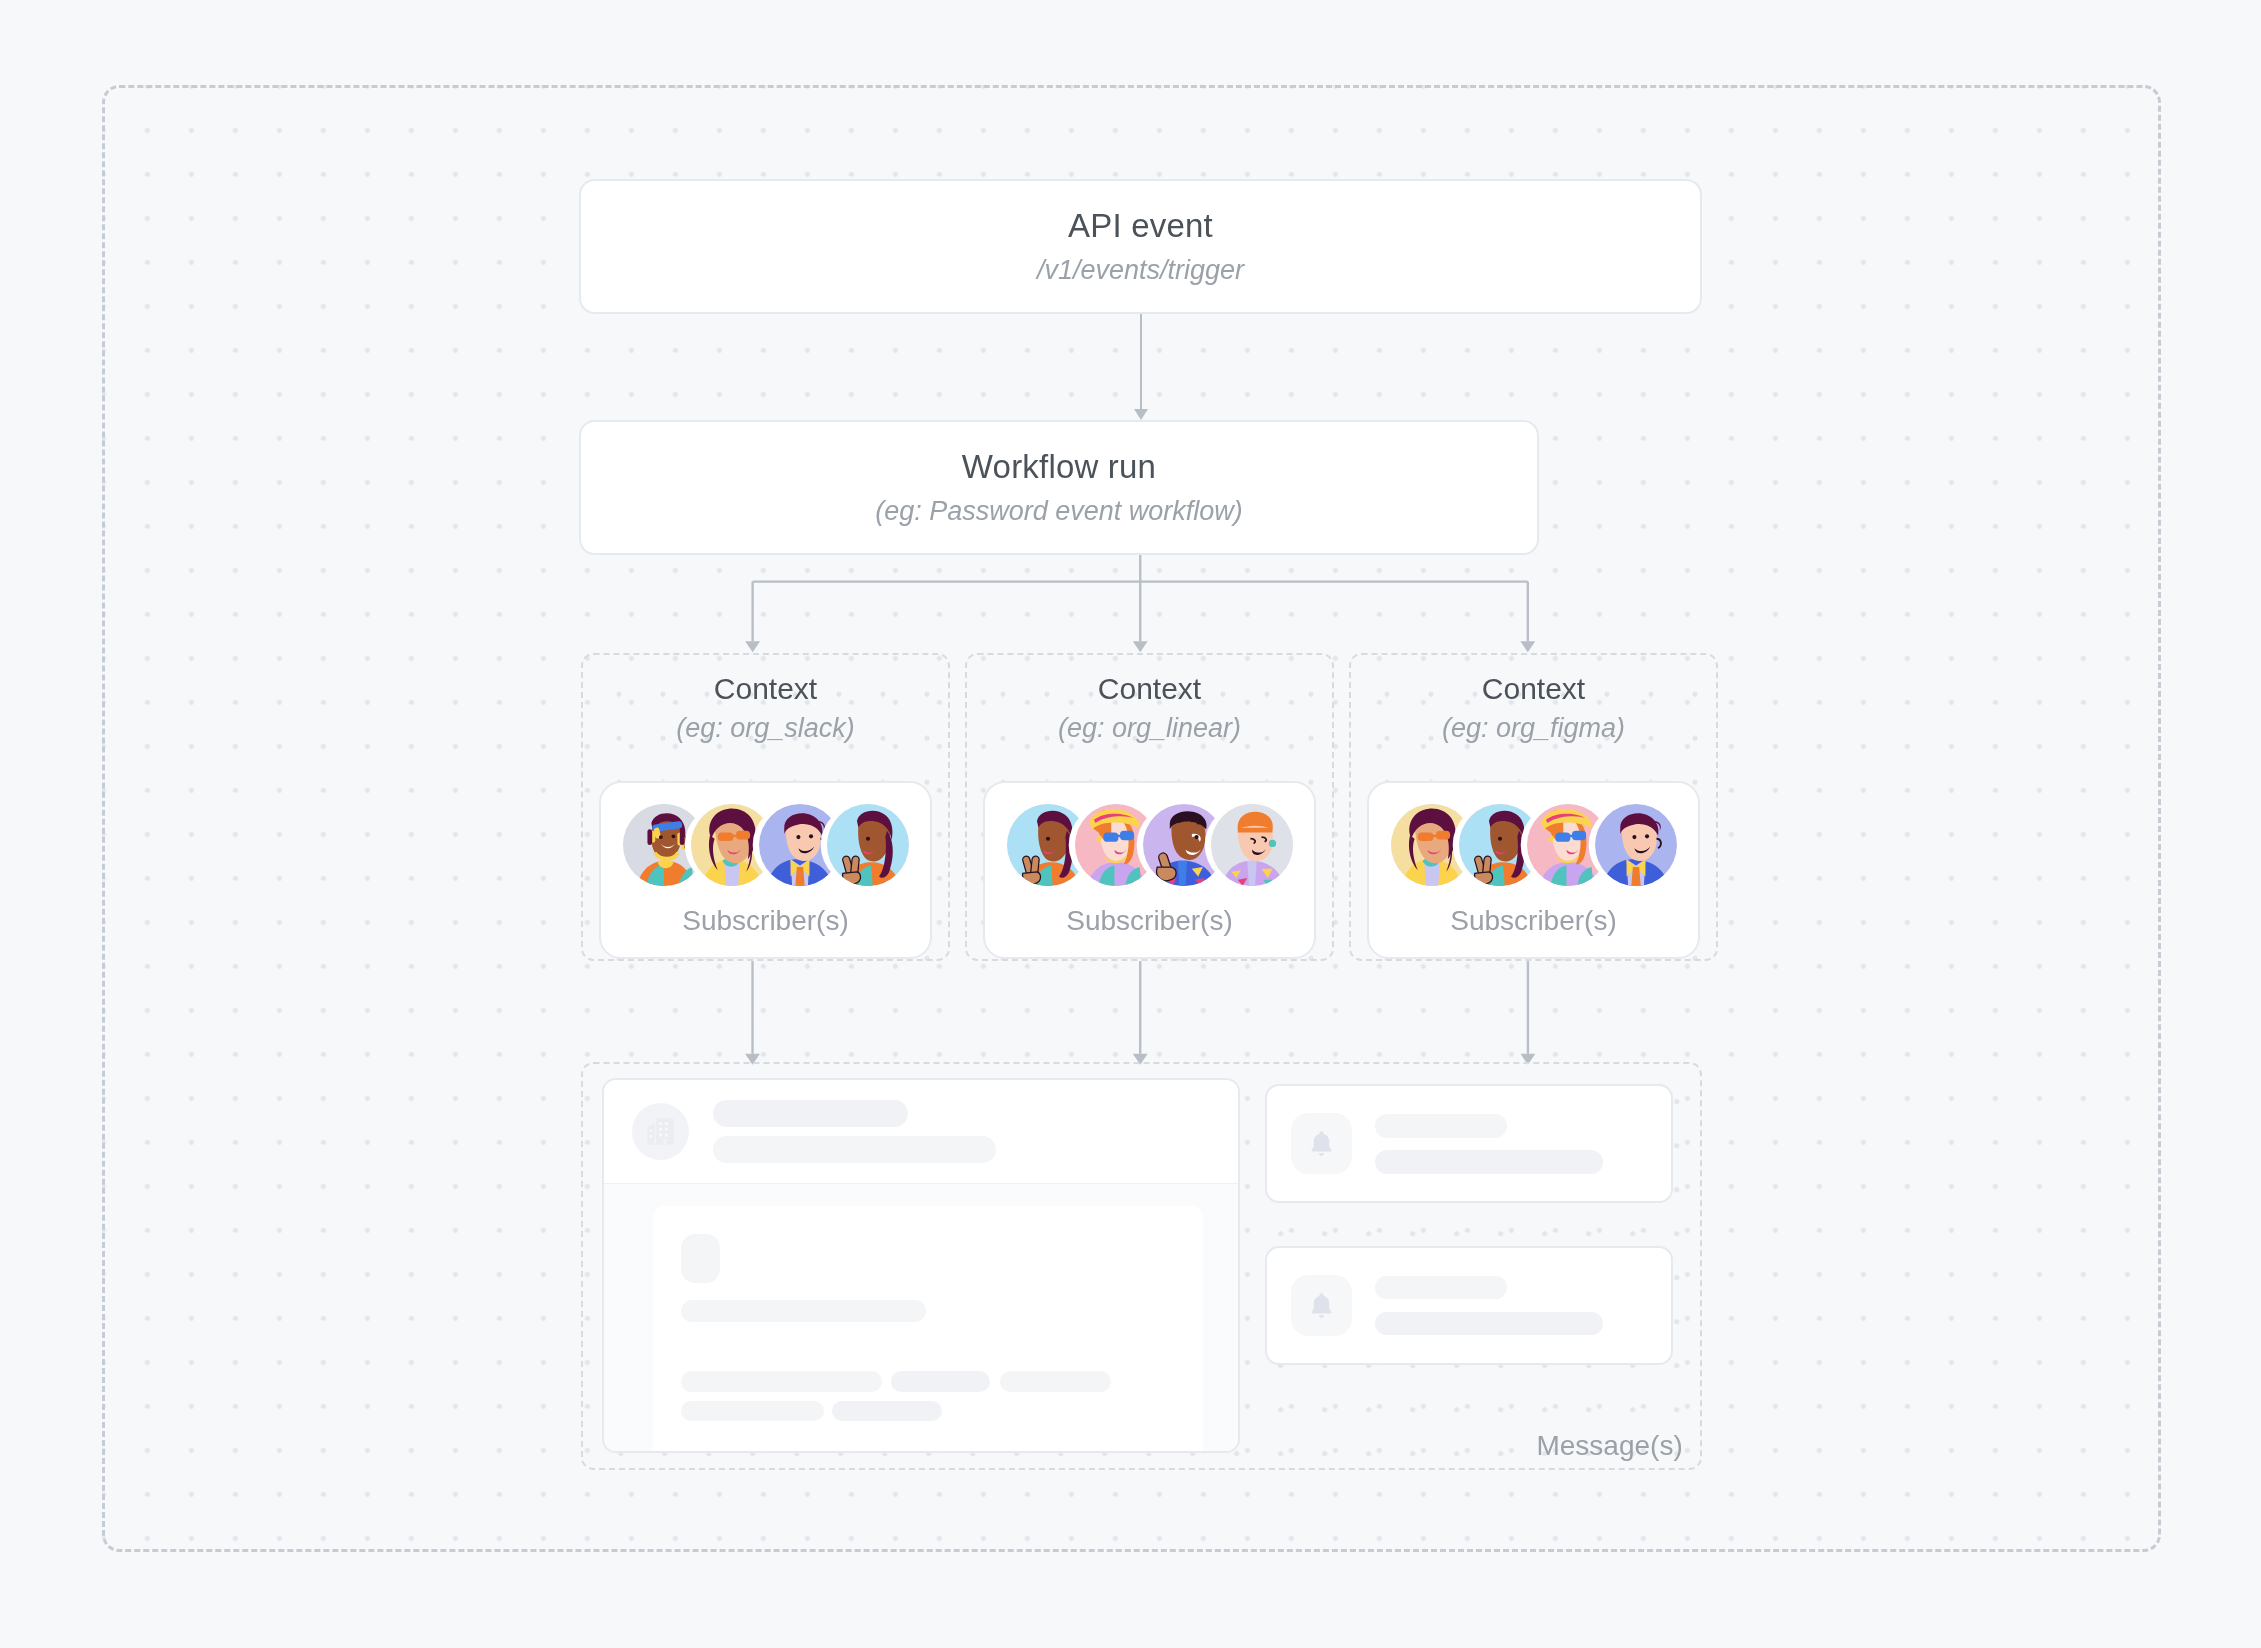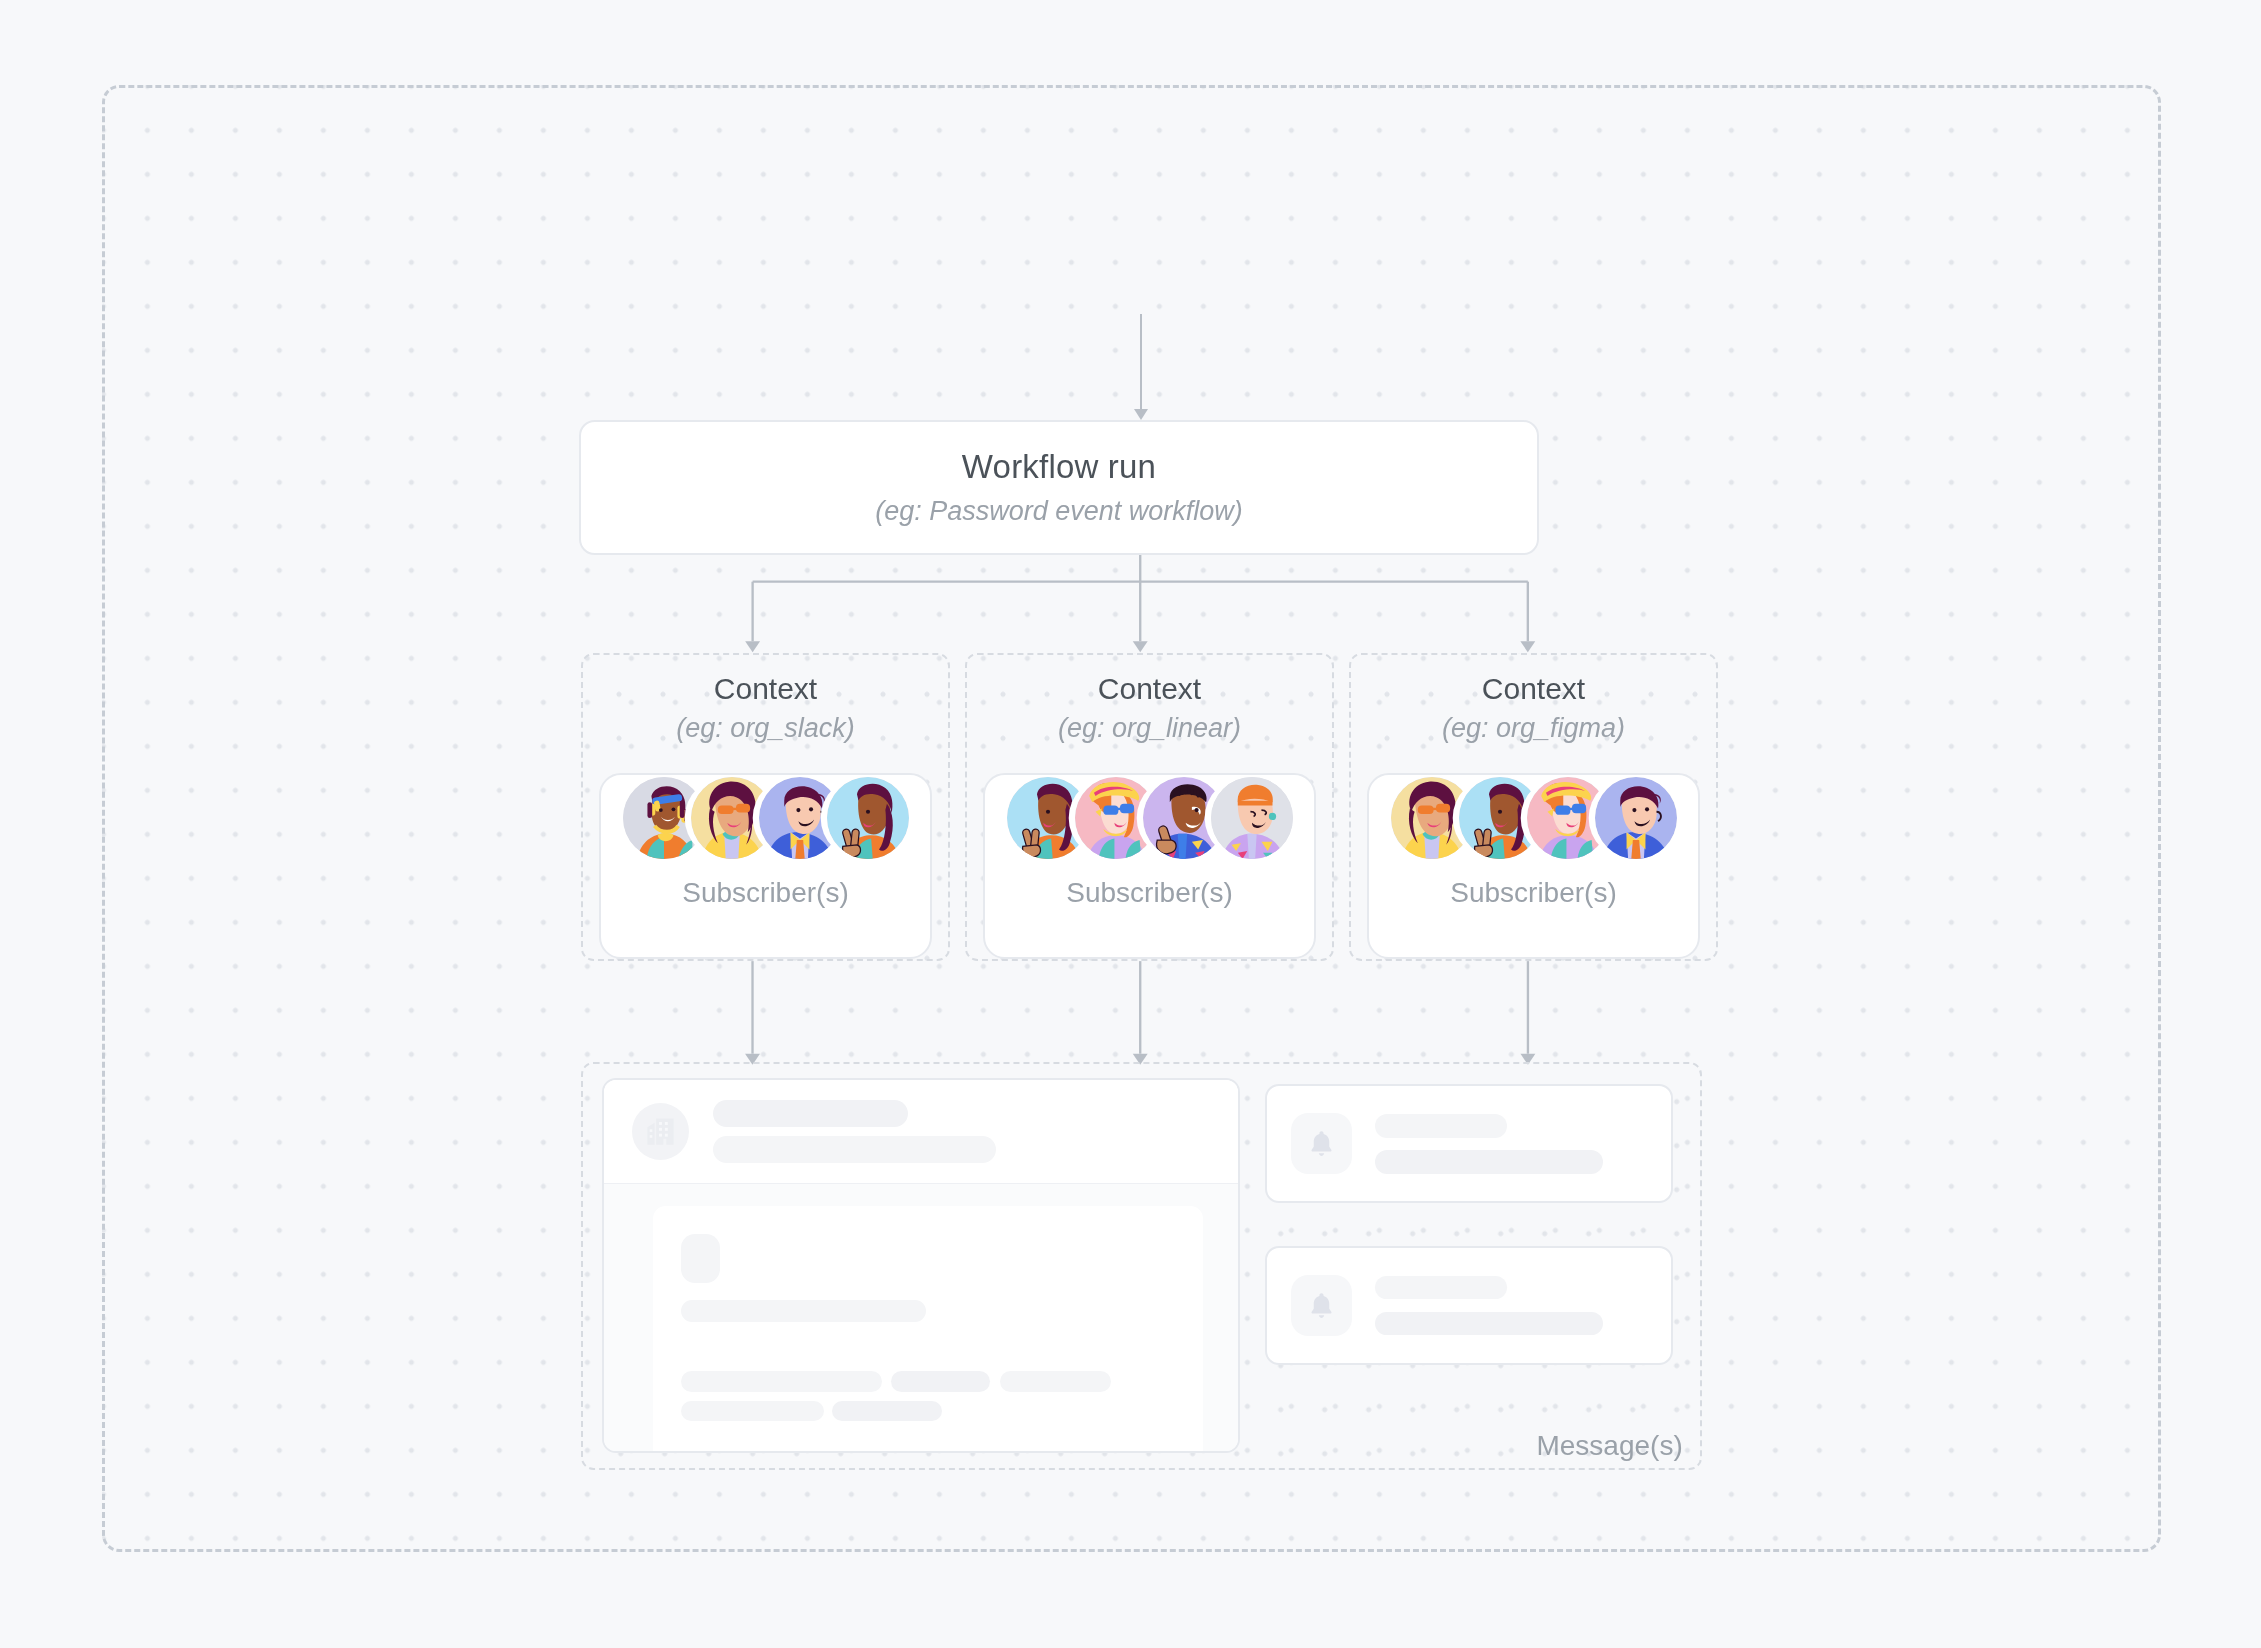--- a/index.html
+++ b/index.html
@@ -118,30 +118,30 @@
   .ctx-sub {
     font-size: 27px;
     font-style: italic;
     color: #9aa1a9;
     margin-top: 6.3px;
     line-height: 1.15;
   }
 
   
   .sub-card {
-    margin-top: 29px;
+    margin-top: 37px;
     width: 333px;
     height: 187px;
     background: #fff;
     border: 2.4px solid #e6e9ee;
     border-radius: 22px;
     display: flex;
     flex-direction: column;
     align-items: center;
-    justify-content: flex-start;
+    justify-content: center;
   }
   .avatars {
     display: flex;
     align-items: center;
     height: 85px;
   }
   .avatars .av { margin-left: -14px; }
   .avatars .av:first-child { margin-left: 0; }
   .av {
     width: 82px; height: 82px;
@@ -248,20 +248,24 @@
 
   .toast-lines { display: flex; flex-direction: column; gap: 12.6px; }
 </style>
 </head>
 <body>
 
 <div id="canvas">
 
   <div class="outer-frame"></div>
 
+  <div class="card" id="api-event">
+    <div class="node-title">API event</div>
+    <div class="node-sub">/v1/events/trigger</div>
+  </div>
 
   <div class="conn" style="left:1140px; top:314px; height:106px; width:2.4px;">
     <div class="stem" style="height:95px;"></div>
     <div class="head" style="top:95px;"></div>
   </div>
 
   <div class="card" id="workflow-run">
     <div class="node-title">Workflow run</div>
     <div class="node-sub">(eg: Password event workflow)</div>
   </div>

